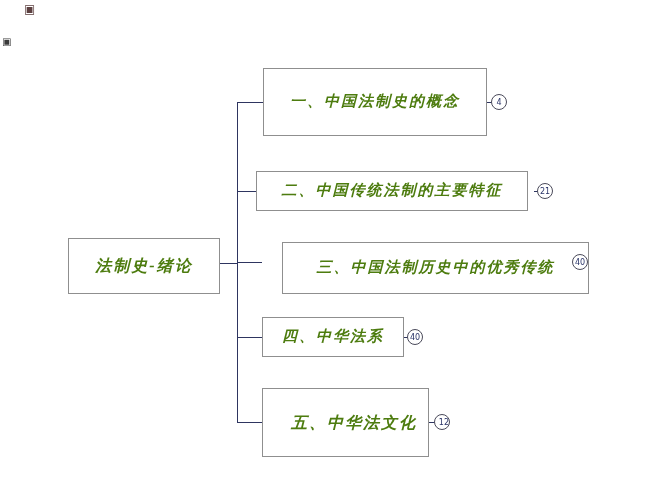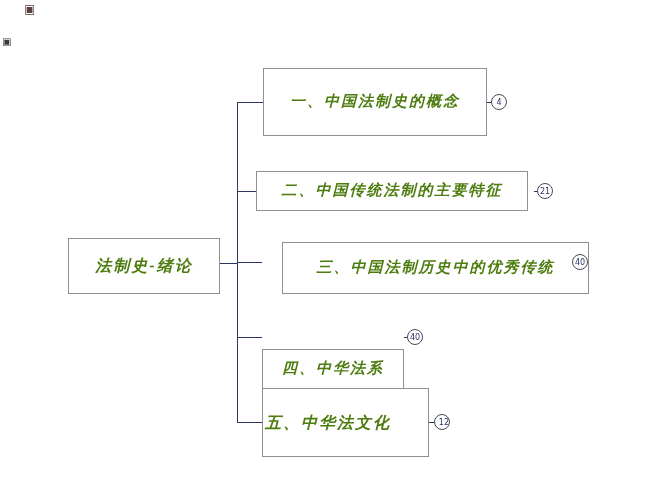--- a/index.html
+++ b/index.html
@@ -14,21 +14,21 @@
   .node{
     position:absolute;background:#ffffff;border:1px solid #8f8f8f;
     display:flex;flex-direction:column;justify-content:center;align-items:center;
     color:#4d7c0f;font-weight:bold;font-style:italic;
     font-size:15px;letter-spacing:2px;line-height:1.45;box-sizing:border-box;
     text-align:center;
   }
   .node .tline{white-space:nowrap;}
   .node .tline:empty{display:none;}
   .root-node{font-size:16px;}
-  .node-5{align-items:flex-start;padding-left:2px;text-align:left;font-size:16px;}
+  .node-5{align-items:flex-start;padding-left:28px;text-align:left;font-size:16px;}
   
   .badge{
     position:absolute;width:16px;height:16px;border:1px solid #4a4a5a;border-radius:50%;
     background:#fff;color:#2a3468;font-size:8px;line-height:15px;text-align:center;
     font-family:"DejaVu Sans",sans-serif;letter-spacing:0;box-sizing:border-box;
   }
   
   .corner-ico{
     position:absolute;color:#5c4040;font-family:"DejaVu Sans",sans-serif;
     font-size:12px;line-height:12px;
@@ -70,21 +70,21 @@
   <div class="node" style="left:256px;top:171px;width:272px;height:40px;">
     <span class="tline">二、中国传统法制的主要特征</span>
   </div>
   <div class="badge" style="left:537px;top:183px;">21</div>
 
   <div class="node" style="left:262px;top:242px;width:307px;height:52px;margin-left:20px;">
     <span class="tline">三、中国法制历史中的优秀传统</span>
   </div>
   <div class="badge" style="left:572px;top:254px;">40</div>
 
-  <div class="node" style="left:262px;top:317px;width:142px;height:40px;margin-top:32px;">
+  <div class="node" style="left:262px;top:317px;width:142px;height:40px;">
     <span class="tline">四、中华法系</span>
   </div>
   <div class="badge" style="left:407px;top:329px;">40</div>
 
   <div class="node node-5" style="left:262px;top:388px;width:167px;height:69px;">
     <span class="tline">五、中华法文化</span>
   </div>
   <div class="badge" style="left:434px;top:414px;text-align:right;">12</div>
 
 </div>

